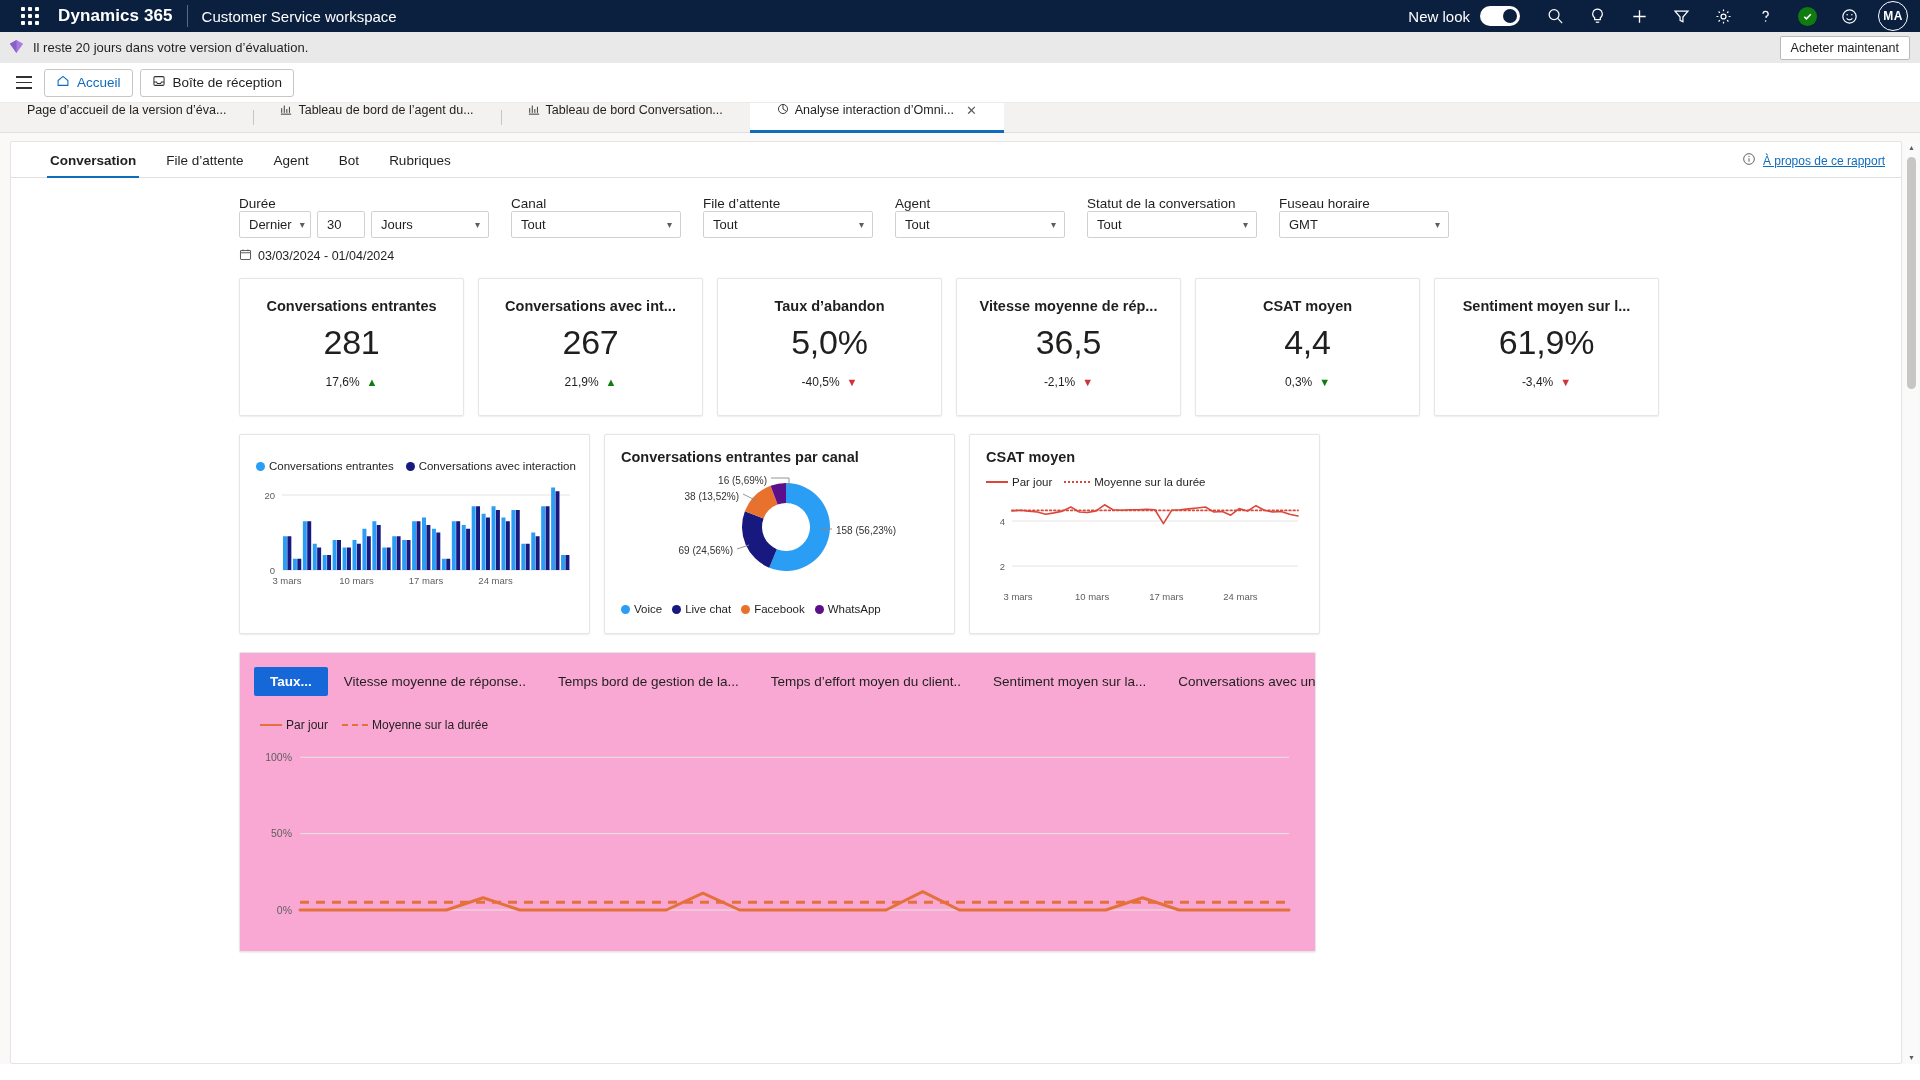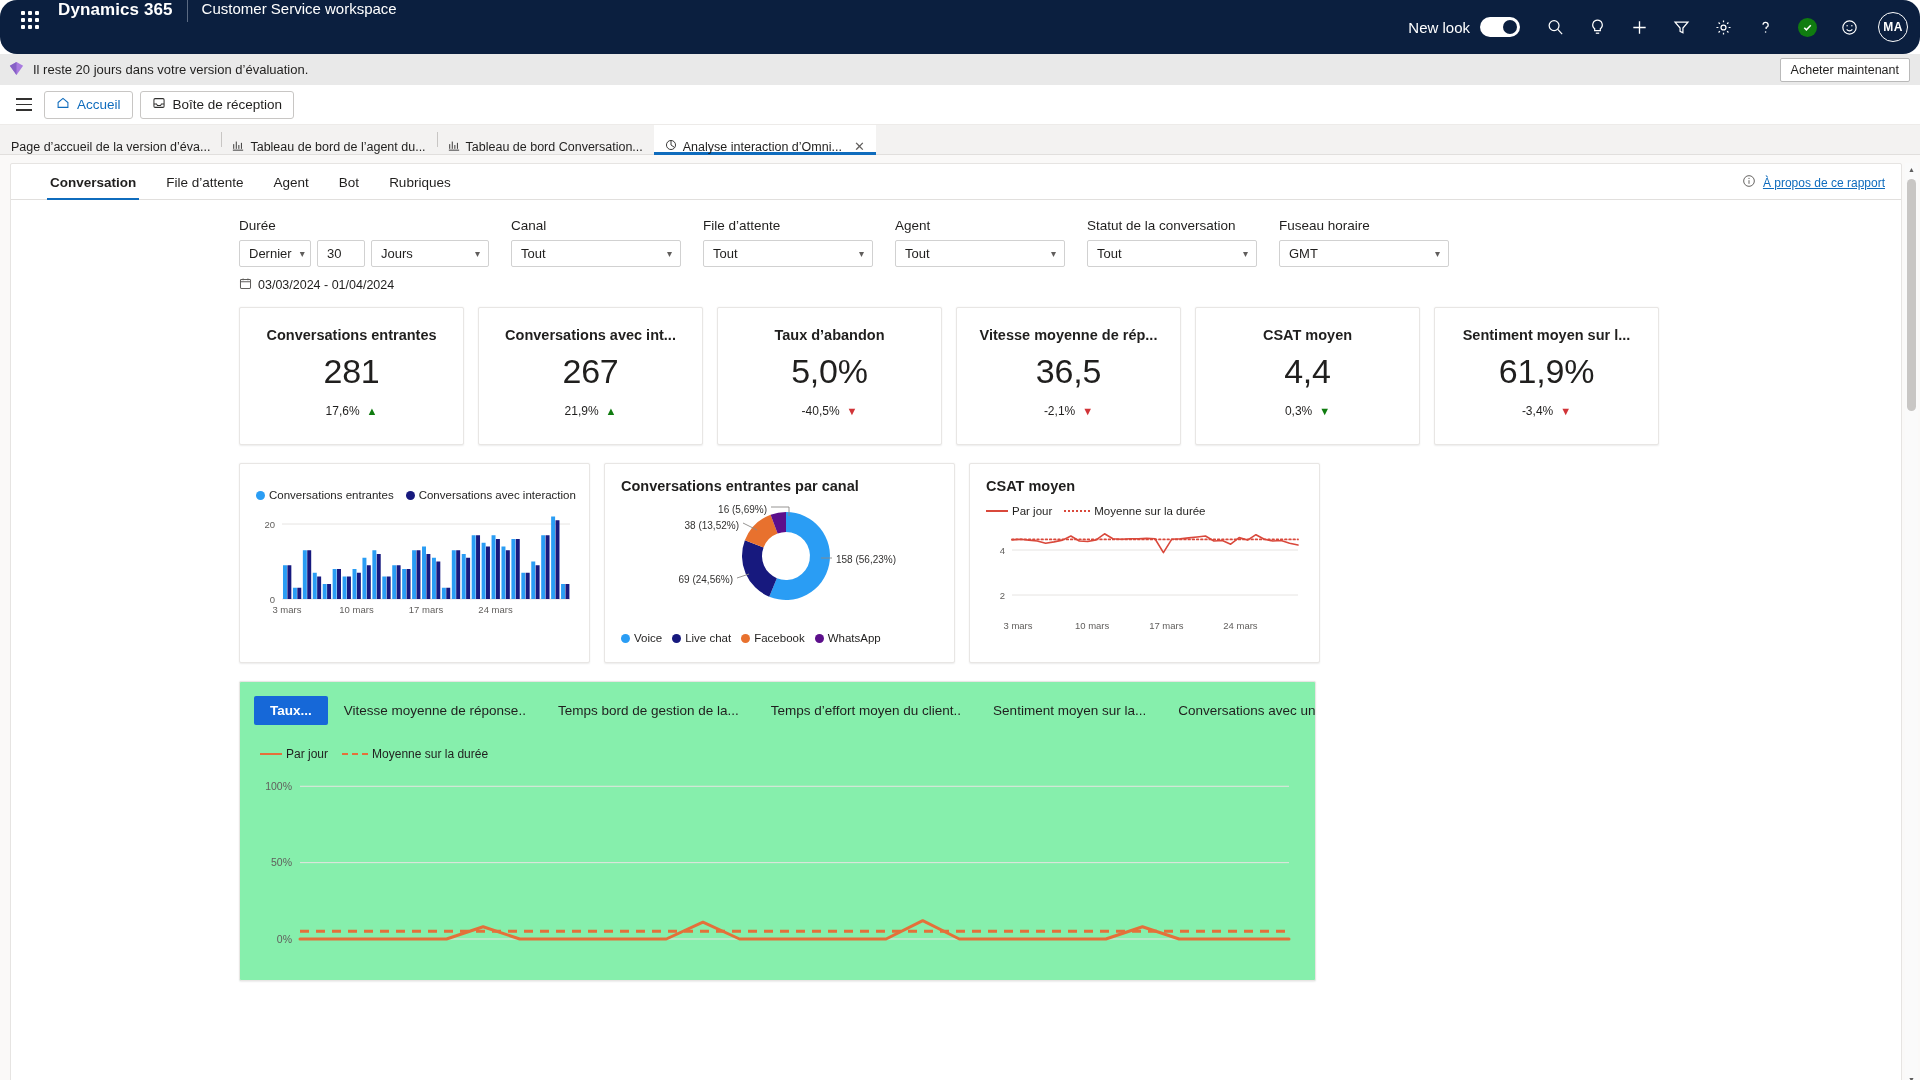--- a/index.html
+++ b/index.html
@@ -7,23 +7,23 @@
   html, body {
     width: 1920px; height: 1080px;
     overflow: hidden;
     font-family: "Liberation Sans", "DejaVu Sans", sans-serif;
     background: #ffffff;
     color: #201f1e;
   }
 
   
   .topbar {
-    height: 54px; background: #0b1f3f;
-    display: flex; 
-    padding: 0 12px 0 10px; color: #fff; border-radius: 17px;
+    height: 32px; background: #0b1f3f;
+    display: flex; align-items: center;
+    padding: 0 12px 0 10px; color: #fff;
   }
   .waffle { width: 40px; height: 40px; display:flex; align-items:center; justify-content:center; cursor:pointer; }
   .waffle-grid { display:grid; grid-template-columns: repeat(3, 4px); grid-gap: 3px; }
   .waffle-grid i { width:4px; height:4px; background:#fff; border-radius:1px; display:block; }
   .brand { font-size: 17px; font-weight: 700; margin-left: 8px; letter-spacing: .1px; }
   .vsep { width:1px; height:22px; background:#5b6a82; margin: 0 14px; }
   .appname { font-size: 15px; font-weight: 400; }
   .topbar-right { margin-left:auto; display:flex; align-items:center; gap: 4px; }
   .newlook-label { font-size: 15px; margin-right: 6px; }
   .toggle {
@@ -65,21 +65,21 @@
   }
   .navchip.active { color:#0f6cbd; border-color:#c8c6c4; }
   .navchip.plain { color:#201f1e; }
 
   
   .sessiontabs {
     height: 30px; background:#f3f2f1; display:flex; align-items:stretch;
     font-size: 12.5px; color:#201f1e; border-bottom:1px solid #e1dfdd;
   }
   .stab {
-    display:flex; align-items:flex-end; gap:6px; padding: 0 11px;
+    display:flex; align-items:flex-start; gap:6px; padding: 0 27px;
     cursor:pointer; white-space:nowrap; position:relative;
   }
   .stab + .stab::before {
     content:""; position:absolute; left:0; top:7px; bottom:7px; width:1px; background:#c8c6c4;
   }
   .stab.active {
     background:#fff; color:#201f1e;
     box-shadow: 0 -2px 0 0 #0f6cbd inset, 0 2px 0 0 #0f6cbd;
   }
   .stab.active::before { display:none; }
@@ -109,21 +109,21 @@
   .about {
     position:absolute; right:16px; bottom:8px; display:flex; align-items:center; gap:7px; font-size:12px;
   }
   .about a { color:#0f6cbd; text-decoration:underline; cursor:pointer; }
 
   
   .filterbar {
     display:flex; gap:0; padding: 18px 0 0 228px; font-size:13px;
   }
   .fgroup { display:flex; flex-direction:column; }
-  .flabel { font-size:13.5px; color:#201f1e; margin-bottom:7px; }
+  .flabel { font-size:13.5px; color:#201f1e; }
   .frow { display:flex; gap:6px; }
   .select {
     height:27px; border:1px solid #d1d1d1; background:#fff; border-radius:2px;
     display:flex; align-items:center; justify-content:space-between;
     padding: 0 8px 0 9px; font-size:13px; color:#201f1e; cursor:pointer;
   }
   .select .chev { color:#605e5c; font-size:10px; margin-left:8px; }
   .numbox {
     height:27px; width:48px; border:1px solid #d1d1d1; background:#fff; border-radius:2px;
     display:flex; align-items:center; padding:0 9px; font-size:13px;
@@ -162,21 +162,21 @@
   .legend { display:flex; align-items:center; gap:12px; margin-top:11px; font-size:11.5px; color:#201f1e; }
   .lg { display:flex; align-items:center; gap:4px; white-space:nowrap; }
   .dot { width:9px; height:9px; border-radius:50%; display:inline-block; }
   .lineicon { width:22px; height:2.5px; display:inline-block; }
   .dotline { width:26px; height:0; border-top:2.5px dotted #d9483b; display:inline-block; }
   .dashline { width:26px; height:0; border-top:2.8px dashed #e4703a; display:inline-block; }
 
   
   .bottompanel {
     margin: 18px 0 0 228px; width: 1077px;
-    background:#86efac; border:1px solid #e8e6e4; border-radius:2px;
+    background:#f9a8d4; border:1px solid #e8e6e4; border-radius:2px;
     box-shadow: 0 0.6px 1.8px rgba(0,0,0,.08);
     padding: 14px 14px 0 14px; height: 300px; overflow:hidden;
   }
   .pivots { display:flex; align-items:center; gap:0; font-size:13.5px; }
   .pivot { padding: 7px 16px; cursor:pointer; white-space:nowrap; color:#201f1e; border-radius:2px; }
   .pivot.active { background:#1668d8; color:#fff; font-weight:600; }
   .bplegend { display:flex; align-items:center; gap:14px; margin: 22px 0 0 6px; font-size:12px; color:#201f1e; }
 
   
   .vscroll { position:absolute; right:2px; top:8px; bottom:0; width:13px; background:#fafafa; }

